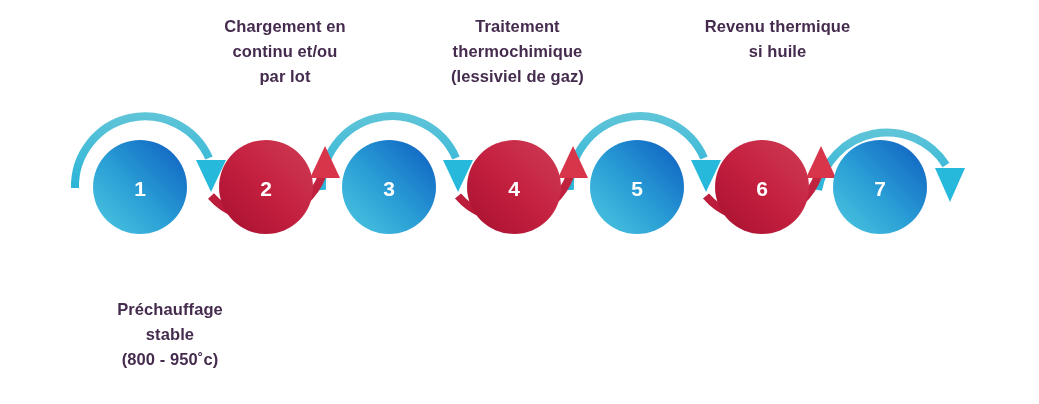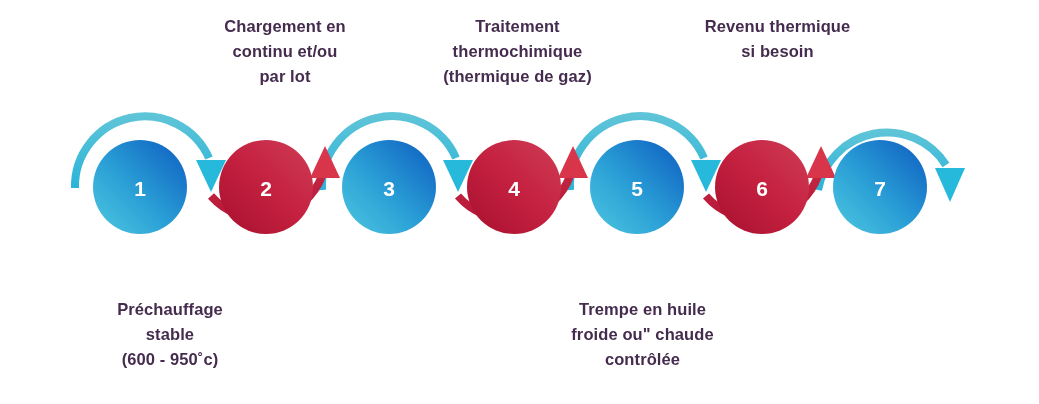--- a/index.html
+++ b/index.html
@@ -51,30 +51,27 @@
 </head>
 <body>
 
 <div id="diagram">
 
   <div class="label label-top" style="left:155px; top:14px; width:260px;">Chargement en
 continu et/ou
 par lot</div>
   <div class="label label-top" style="left:390px; top:14px; width:255px;">Traitement
 thermochimique
-(thermique de gaz)</div>
+(lessiviel de gaz)</div>
   <div class="label label-top" style="left:655px; top:14px; width:245px;">Revenu thermique
-si besoin</div>
+si huile</div>
 
   <div class="label label-bottom" style="left:40px; top:297px; width:260px;">Préchauffage
 stable
-(600 - 950˚c)</div>
-  <div class="label label-bottom" style="left:530px; top:297px; width:225px;">Trempe en huile
-froide ou" chaude
-contrôlée</div>
+(800 - 950˚c)</div>
 
   <svg class="flow" viewBox="0 0 1039 404" xmlns="http://www.w3.org/2000/svg">
     <defs>
       <linearGradient id="gradBlue" x1="0" y1="1" x2="1" y2="0">
         <stop offset="0%" stop-color="#4ec8e0"></stop>
         <stop offset="45%" stop-color="#2a9fd6"></stop>
         <stop offset="100%" stop-color="#0d5cc0"></stop>
       </linearGradient>
       <linearGradient id="gradRed" x1="0" y1="1" x2="1" y2="0">
         <stop offset="0%" stop-color="#a8102f"></stop>

